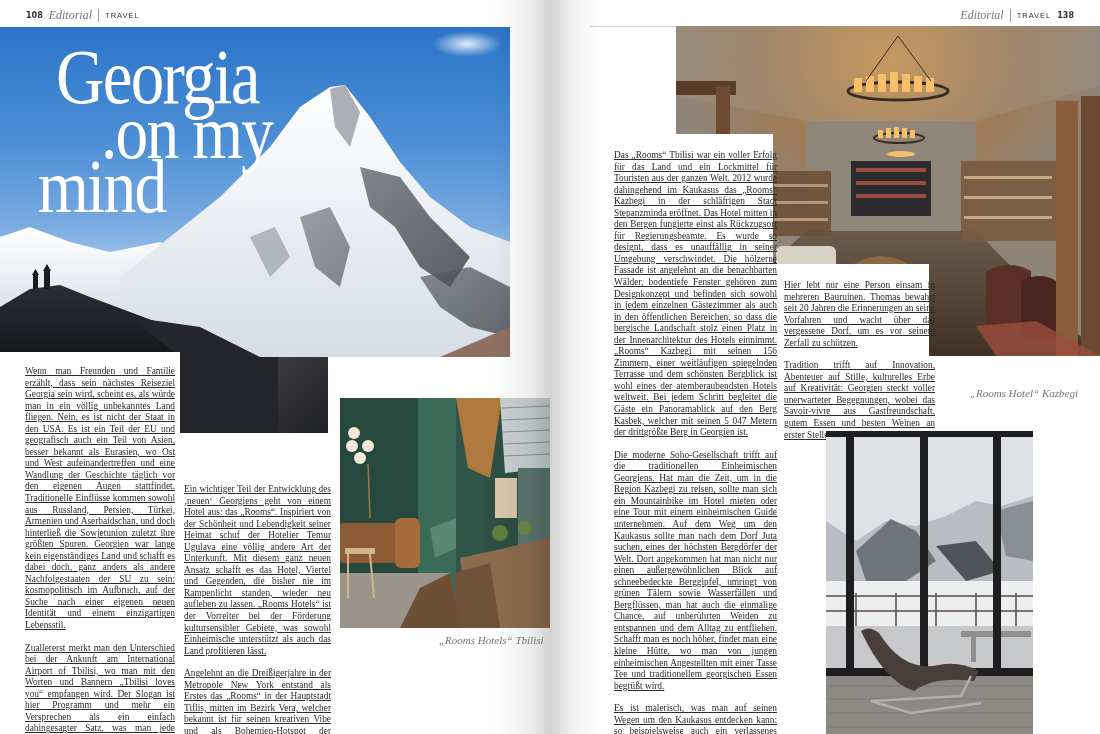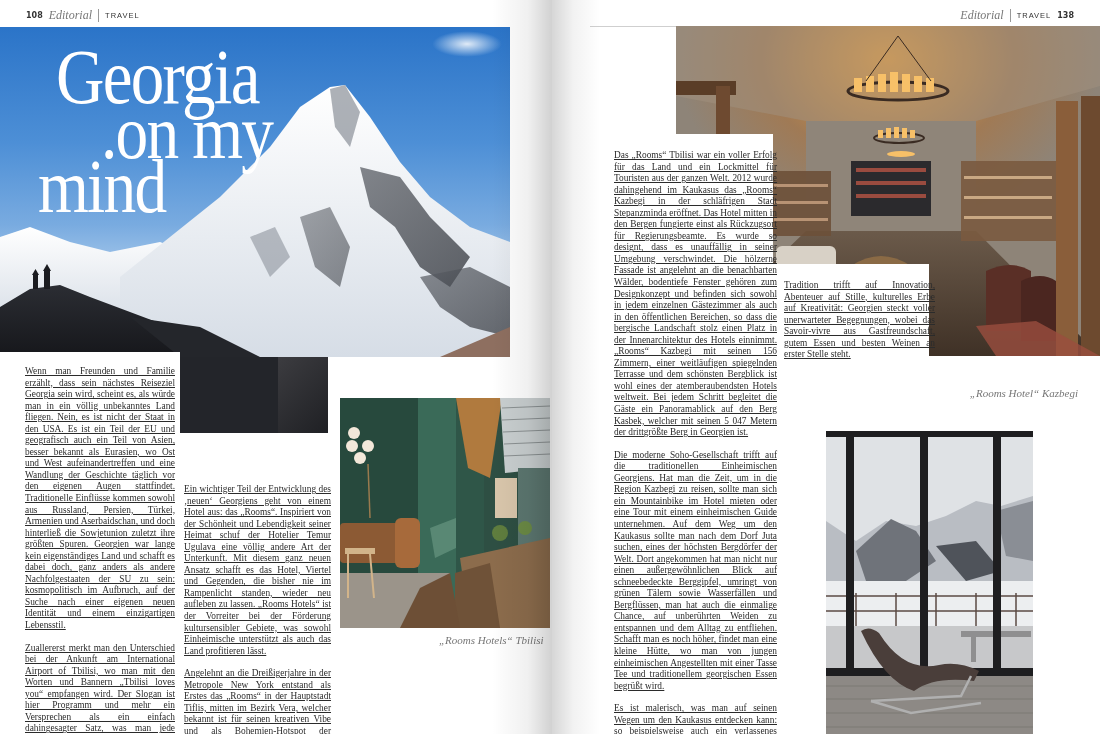--- a/index.html
+++ b/index.html
@@ -281,20 +281,21 @@
     <div class="whitebox" style="left:48px; top:134px; width:173px; height:600px;"></div>
     <div class="whitebox" style="left:221px; top:264px; width:156px; height:160px;"></div>
 
     <div class="col col-r1">
       <p>Das „Rooms“ Tbilisi war ein voller Erfolg für das Land und ein Lockmittel für Touristen aus der ganzen Welt. 2012 wurde dahingehend im Kaukasus das „Rooms“ Kazbegi in der schläfrigen Stadt Stepanzminda eröffnet. Das Hotel mitten in den Bergen fungierte einst als Rückzugsort für Regierungsbeamte. Es wurde so designt, dass es unauffällig in seiner Umgebung verschwindet. Die hölzerne Fassade ist angelehnt an die benachbarten Wälder, bodentiefe Fenster gehören zum Designkonzept und befinden sich sowohl in jedem einzelnen Gästezimmer als auch in den öffentlichen Bereichen, so dass die bergische Landschaft stolz einen Platz in der Innenarchitektur des Hotels einnimmt. „Rooms“ Kazbegi mit seinen 156 Zimmern, einer weitläufigen spiegelnden Terrasse und dem schönsten Bergblick ist wohl eines der atemberaubendsten Hotels weltweit. Bei jedem Schritt begleitet die Gäste ein Panoramablick auf den Berg Kasbek, welcher mit seinen 5 047 Metern der drittgrößte Berg in Georgien ist.</p>
       <p>Die moderne Soho-Gesellschaft trifft auf die traditionellen Einheimischen Georgiens. Hat man die Zeit, um in die Region Kazbegi zu reisen, sollte man sich ein Mountainbike im Hotel mieten oder eine Tour mit einem einheimischen Guide unternehmen. Auf dem Weg um den Kaukasus sollte man nach dem Dorf Juta suchen, eines der höchsten Bergdörfer der Welt. Dort angekommen hat man nicht nur einen außergewöhnlichen Blick auf schneebedeckte Berggipfel, umringt von grünen Tälern sowie Wasserfällen und Bergflüssen, man hat auch die einmalige Chance, auf unberührten Weiden zu entspannen und dem Alltag zu entfliehen. Schafft man es noch höher, findet man eine kleine Hütte, wo man von jungen einheimischen Angestellten mit einer Tasse Tee und traditionellem georgischen Essen begrüßt wird.</p>
       <p>Es ist malerisch, was man auf seinen Wegen um den Kaukasus entdecken kann: so beispielsweise auch ein verlassenes Dorf, das wie eine Geisterstadt wirkt.</p>
     </div>
 
     <div class="col col-r2">
+      <p>Hier lebt nur eine Person einsam in mehreren Bauruinen. Thomas bewahrt seit 20 Jahren die Erinnerungen an seine Vorfahren und wacht über das vergessene Dorf, um es vor seinem Zerfall zu schützen.</p>
       <p>Tradition trifft auf Innovation, Abenteuer auf Stille, kulturelles Erbe auf Kreativität: Georgien steckt voller unerwarteter Begegnungen, wobei das Savoir-vivre aus Gastfreundschaft, gutem Essen und besten Weinen an erster Stelle steht.</p>
     </div>
 
     <div class="photo-window" title="Lounge chair in front of floor-to-ceiling windows overlooking snowy mountains and a terrace">
       <svg width="207" height="303" viewBox="0 0 207 303">
         <rect x="0" y="0" width="207" height="303" fill="#dfe2e5"></rect>
 
         <polygon points="0,90 30,110 60,90 90,95 120,85 150,70 175,75 207,65 207,170 0,170" fill="#b9bdc3"></polygon>
         <polygon points="30,120 65,88 90,100 110,130 80,150 40,150" fill="#6f737a"></polygon>
         <polygon points="110,115 150,110 175,140 140,150" fill="#4f535a"></polygon>

